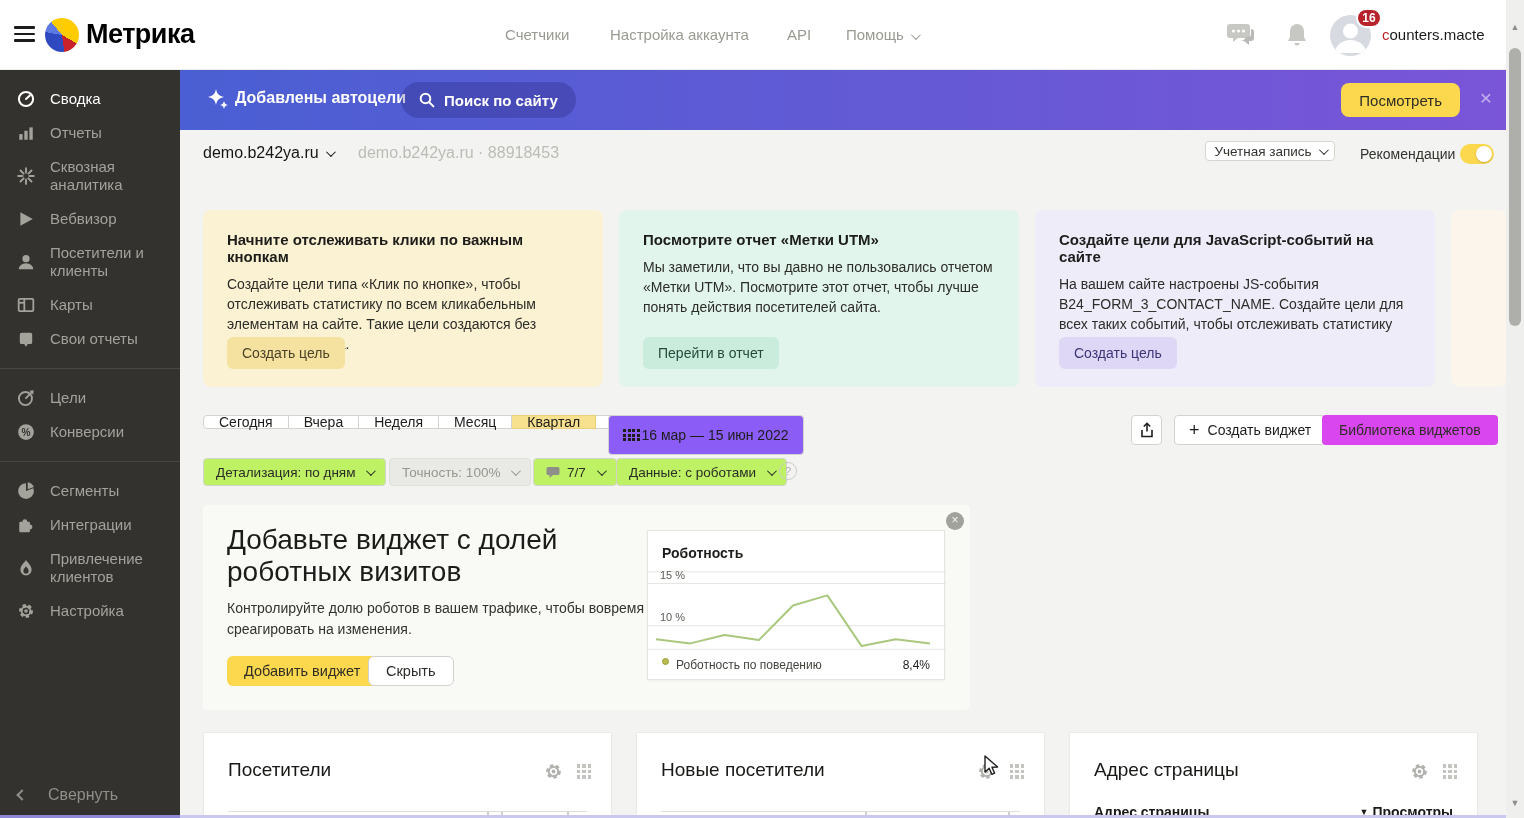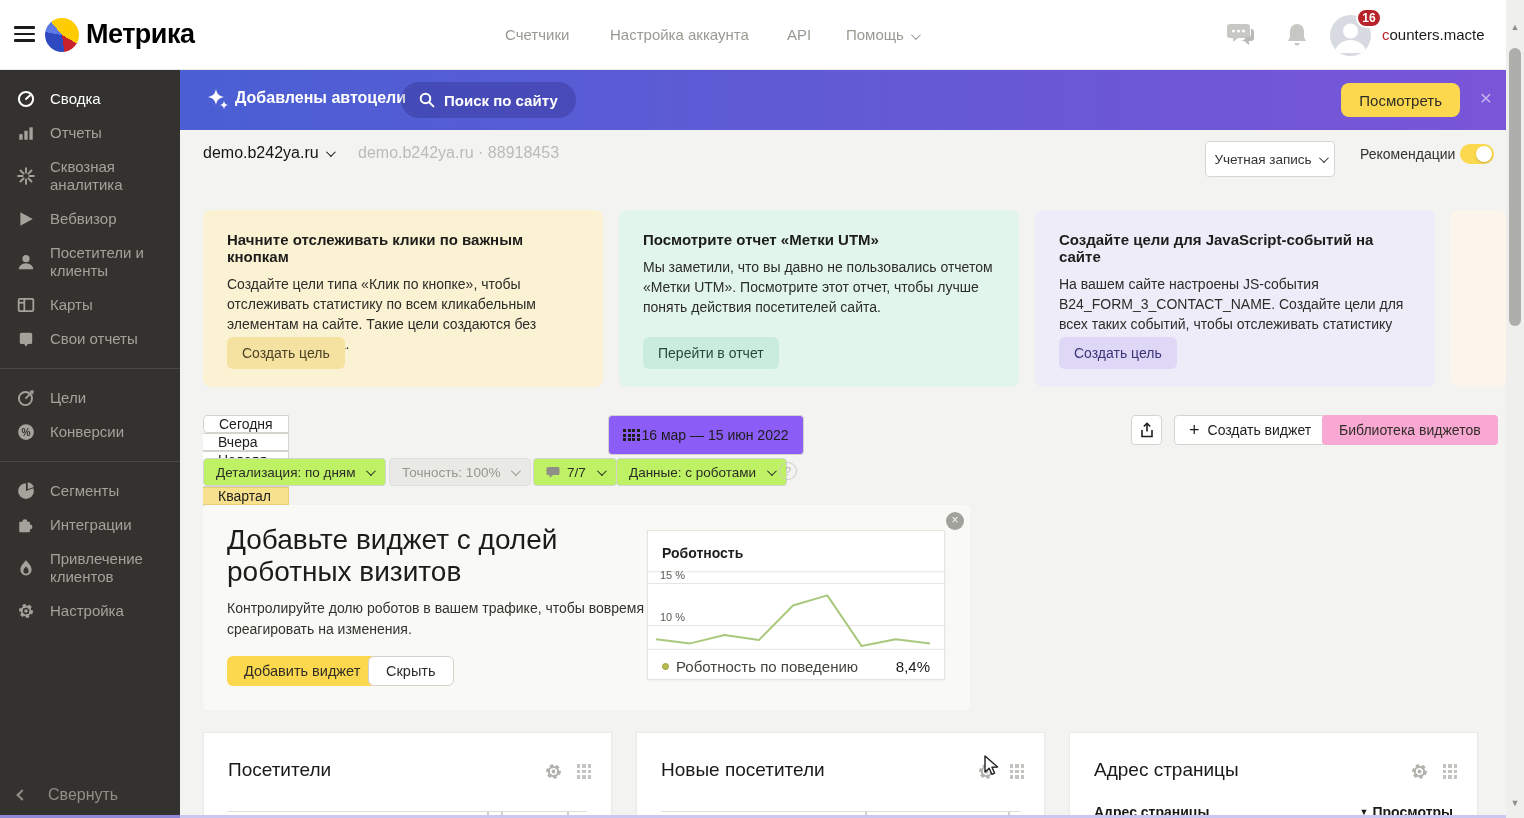--- a/index.html
+++ b/index.html
@@ -44,69 +44,69 @@
   .sparkles { position:absolute; left:26px; top:18px; }
   .banner-highlight { position:absolute; left:55px; top:19px; color:#fff; font-size:16px; font-weight:bold; }
   .banner-pill { position:absolute; left:221px; top:12px; height:36px; padding:0 18px; border-radius:18px; background:rgba(20,12,80,0.22); display:flex; align-items:center; gap:9px; color:#fff; font-size:15px; font-weight:bold; cursor:pointer; }
   .banner-view { position:absolute; right:46px; top:13px; height:34px; padding:0 18px; background:#fbd84d; border:none; border-radius:8px; font-size:15px; color:#2f2d26; cursor:pointer; font-family:inherit; }
   .banner-close { position:absolute; right:14px; top:16px; font-size:21px; color:rgba(255,255,255,0.55); cursor:pointer; }
 
   
   .site-select { position:absolute; left:23px; top:74px; font-size:16px; color:#161614; cursor:pointer; }
   .site-select .chev { color:#161614; }
   .site-details { position:absolute; left:178px; top:74px; font-size:16px; color:#bcbcb6; }
-  .account-btn { position:absolute; left:1025px; top:71px; width:130px; height:36px; background:#fff; border:1px solid #d6d6d1; border-radius:4px; font-size:13.5px; color:#33332f; display:flex; align-items:center; justify-content:center; cursor:pointer; }
+  .account-btn { position:absolute; left:1025px; top:71px; width:130px; height:20px; background:#fff; border:1px solid #d6d6d1; border-radius:4px; font-size:13.5px; color:#33332f; display:flex; align-items:center; justify-content:center; cursor:pointer; }
   .reco-label { position:absolute; left:1180px; top:76px; font-size:14px; color:#33332f; }
   .toggle { position:absolute; left:1280px; top:74px; width:34px; height:20px; border-radius:10px; background:#fbd84d; cursor:pointer; }
   .toggle .knob { position:absolute; right:2px; top:2px; width:16px; height:16px; border-radius:50%; background:#fff; box-shadow:0 1px 2px rgba(0,0,0,0.2); }
 
   
   .promo-card { position:absolute; top:140px; width:400px; height:177px; border-radius:8px; padding:21px 24px; }
   .promo-card h3 { font-size:15px; font-weight:bold; color:#1d1d1b; margin-bottom:10px; }
   .promo-card p { font-size:14px; line-height:1.42; color:#2c2c28; max-width:352px; }
   .promo-btn { position:absolute; left:24px; bottom:18px; padding:8px 15px; border:none; border-radius:6px; font-size:14px; font-family:inherit; cursor:pointer; }
   .pc1 { left:23px; background:#fbf2d3; }
   .pc1 .promo-btn { background:#f5e2a0; color:#4a4228; }
   .pc2 { left:439px; background:#e1f5ec; }
   .pc2 .promo-btn { background:#c9ecdc; color:#234a3c; }
   .pc3 { left:855px; background:#efecfa; }
   .pc3 .promo-btn { background:#ded8f6; color:#3c3478; }
   .pc4 { left:1271px; width:55px; background:#fcf5ec; }
 
   
-  .segmented { position:absolute; left:23px; top:345px; display:flex; height:14px;flex-direction:column; }
+  .segmented { position:absolute; left:23px; top:345px; display:flex; height:14px; }
   .seg-btn { background:#fff; border:1px solid #d4d4cf; border-left:none; font-size:14px; color:#1d1d1b; padding:0 15px; display:flex; align-items:center; cursor:pointer; font-family:inherit; }
   .seg-btn:first-child { border-left:1px solid #d4d4cf; border-radius:4px 0 0 4px; }
   .seg-btn:last-child { border-radius:0 4px 4px 0; }
   .seg-btn.active { background:#f7e18e; border-color:#e8d07b; }
   .date-btn { position:absolute; left:428px; top:345px; height:40px; padding:0 14px; background:#8b5cf6; border:1px solid #d4d4cf; border-radius:4px; display:flex; align-items:center; gap:2px; font-size:14px; color:#1d1d1b; cursor:pointer; font-family:inherit; }
   .grid-icon { display:grid; grid-template-columns:repeat(4,3px); grid-template-rows:repeat(3,3px); gap:1.5px; }
   .grid-icon i { background:#1d1d1b; }
   .export-btn { position:absolute; left:951px; top:345px; width:31px; height:30px; background:#fff; border:1px solid #d4d4cf; border-radius:4px; display:flex; align-items:center; justify-content:center; cursor:pointer; }
   .create-widget-btn { position:absolute; left:994px; top:345px; height:30px; padding:0 14px; background:#fff; border:1px solid #d4d4cf; border-radius:4px; display:flex; align-items:center; gap:8px; font-size:14px; color:#1d1d1b; cursor:pointer; font-family:inherit; }
   .create-widget-btn .plus { font-size:18px; line-height:14px; }
-  .library-btn { position:absolute; left:1142px; top:345px; height:30px; padding:0 17px; background:#f9a8d4; border:none; border-radius:4px; font-size:14px; color:#2f2d26; cursor:pointer; font-family:inherit; }
+  .library-btn { position:absolute; left:1142px; top:345px; height:30px; padding:0 17px; background:#d946ef; border:none; border-radius:4px; font-size:14px; color:#2f2d26; cursor:pointer; font-family:inherit; }
 
   
   .chip { position:absolute; top:388px; height:28px; background:#bef264; border:1px solid #d4d4cf; border-radius:4px; display:flex; align-items:center; padding:0 12px; font-size:13.5px; color:#2b2b27; cursor:pointer; gap:4px; }
   .chip.disabled { background:#e9e9e5; border-color:#e0e0db; color:#97978f; }
   .help-circle { position:absolute; left:599px; top:392px; width:18px; height:18px; border:1px solid #cccdc7; border-radius:50%; color:#b3b3ad; font-size:11px; text-align:center; line-height:16px; cursor:pointer; }
 
   
   .robot-panel { position:absolute; left:23px; top:435px; width:767px; height:205px; background:#f9f9f6; border-radius:4px; }
   .robot-title { position:absolute; left:24px; top:19px; font-size:28px; line-height:1.15; color:#1b1b19; max-width:460px; font-weight:normal; }
   .robot-body { position:absolute; left:24px; top:93px; font-size:14px; line-height:1.5; color:#33332e; max-width:430px; }
   .robot-add { position:absolute; left:24px; top:151px; height:30px; padding:0 17px; background:#fbd84d; border:none; border-radius:6px; font-size:14.5px; color:#2f2d26; cursor:pointer; font-family:inherit; }
   .robot-hide { position:absolute; left:165px; top:151px; height:30px; padding:0 17px; background:#fff; border:1px solid #d2d2cd; border-radius:6px; font-size:14.5px; color:#2b2b27; cursor:pointer; font-family:inherit; }
   .panel-close { position:absolute; right:6px; top:7px; width:18px; height:18px; border-radius:50%; background:#a2a29d; color:#f5f5f2; font-size:12px; text-align:center; line-height:17px; cursor:pointer; }
 
   .robot-widget { position:absolute; left:444px; top:25px; width:298px; height:150px; background:#fff; border:1px solid #e4e4e0; box-shadow:0 1px 2px rgba(0,0,0,0.05); }
   .robot-widget h4 { position:absolute; left:14px; top:14px; font-size:14px; font-weight:bold; color:#1d1d1b; }
   .robot-chart-wrap { position:absolute; left:0; top:40px; width:298px; height:80px; }
-  .robot-legend { position:absolute; left:14px; right:14px; top:127px; display:flex; align-items:center; font-size:15px; color:#44443f; }
+  .robot-legend { position:absolute; left:14px; right:14px; top:127px; display:flex; align-items:flex-start; font-size:12px; color:#44443f; }
   .legend-dot { width:7px; height:7px; border-radius:50%; background:#b9bd4f; border:1.5px solid #9aa039; margin-right:7px; }
   .legend-val { margin-left:auto; color:#1d1d1b; }
 
   
   .widget-card { position:absolute; top:662px; width:409px; height:86px; background:#fff; border:1px solid #eaeae6; box-shadow:0 1px 2px rgba(0,0,0,0.04); overflow:hidden; }
   .widget-card h3 { position:absolute; left:24px; top:26px; font-size:19px; font-weight:normal; color:#191917; }
   .w-icons { position:absolute; right:20px; top:29px; display:flex; gap:14px; align-items:center; }
   .dots-icon { display:grid; grid-template-columns:repeat(3,3.5px); grid-template-rows:repeat(3,3.5px); gap:2px; cursor:pointer; }
   .dots-icon i { background:#c3c3bf; }
   .skeleton-line { position:absolute; left:24px; right:24px; top:78px; height:1px; background:#dededa; }

